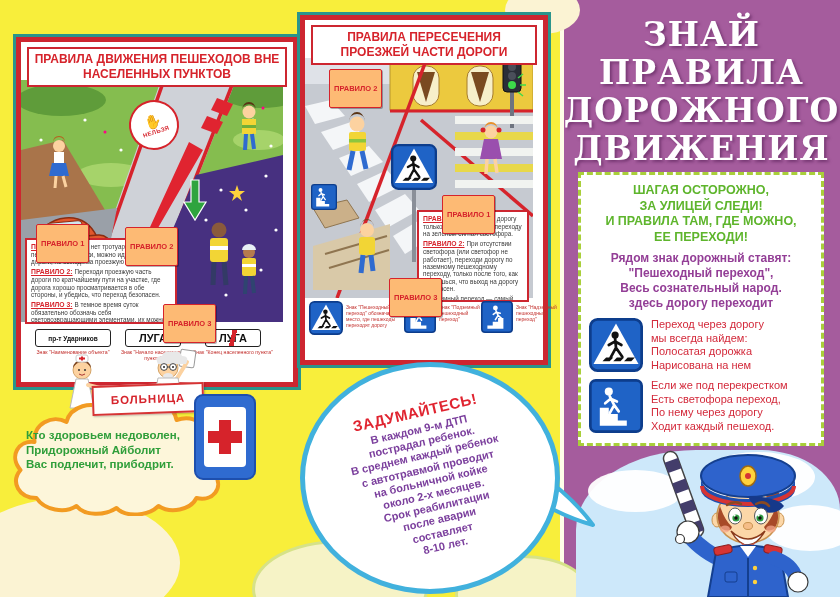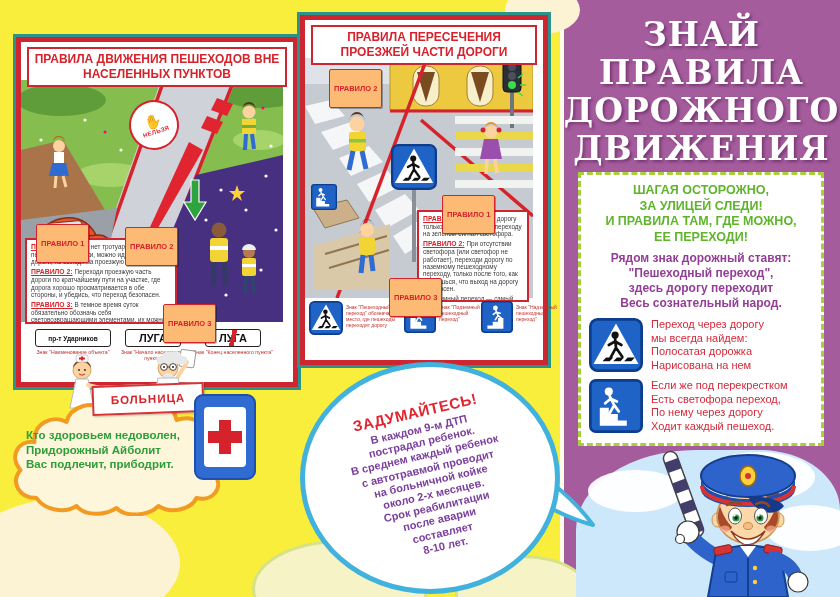--- a/index.html
+++ b/index.html
@@ -129,22 +129,22 @@
   <div class="whitebox">
     <div class="poem poem-green">
       <div>ШАГАЯ ОСТОРОЖНО,</div>
       <div>ЗА УЛИЦЕЙ СЛЕДИ!</div>
       <div>И ПРАВИЛА ТАМ, ГДЕ МОЖНО,</div>
       <div>ЕЕ ПЕРЕХОДИ!</div>
     </div>
     <div class="poem poem-purple">
       <div>Рядом знак дорожный ставят:</div>
       <div>"Пешеходный переход",</div>
+      <div>Весь сознательный народ.</div>
       <div>здесь дорогу переходит</div>
-      <div>Весь сознательный народ.</div>
     </div>
     <div class="sign-row">
       <svg class="sign-svg-big" viewBox="0 0 60 60">
           <use href="#sym-crosswalk"></use>
         </svg>
       <div class="poem-red">
         <div>Переход через дорогу</div>
         <div>мы всегда найдем:</div>
         <div>Полосатая дорожка</div>
         <div>Нарисована на нем</div>

